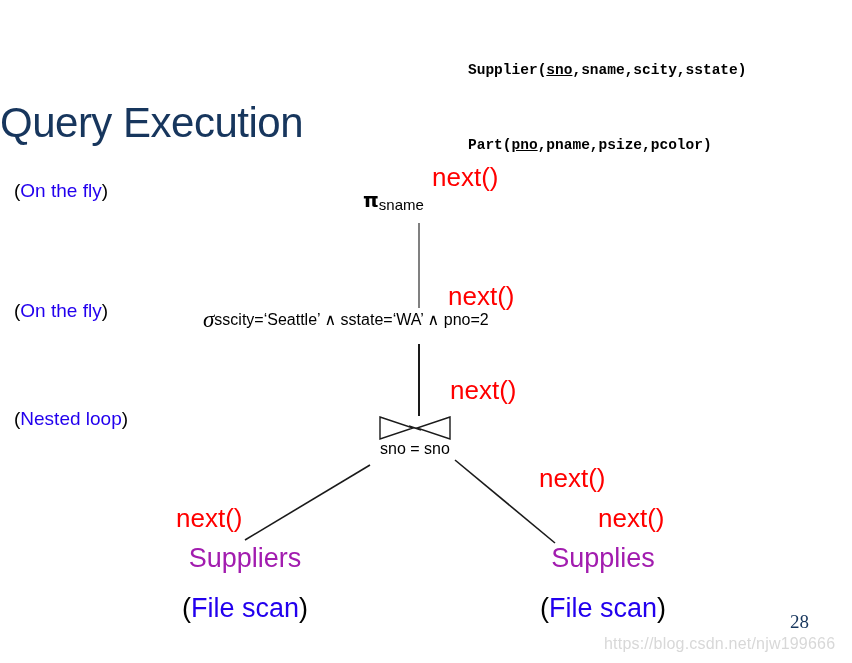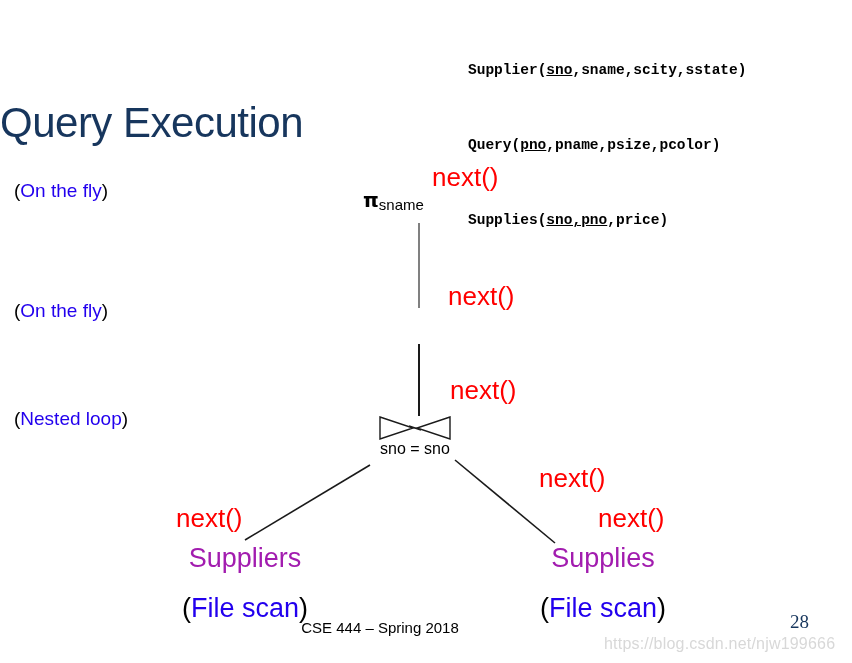--- a/index.html
+++ b/index.html
@@ -175,22 +175,21 @@
     letter-spacing: 0.2px;
   }
 </style>
 </head>
 <body>
 
 <div id="slide">
 
   <div class="schema">
     <div><span>Supplier</span><span>(</span><span class="u">sno</span><span>,sname,scity,sstate)</span></div>
-    <div><span>Query</span><span>(</span><span class="u">pno</span><span>,pname,psize,pcolor)</span></div>
-    <div><span>Supplies</span><span>(</span><span class="u">sno,pno</span><span>,price)</span></div>
+    <div><span>Part</span><span>(</span><span class="u">pno</span><span>,pname,psize,pcolor)</span></div>
   </div>
 
   <div class="title">Query Execution</div>
 
   <div class="edge edge-v1"></div>
   <div class="edge edge-v2"></div>
 
   <svg class="edge" style="left:230px; top:440px; width:380px; height:115px;" viewBox="0 0 380 115">
     <line x1="140" y1="25" x2="15" y2="100" stroke="#1a1a1a" stroke-width="1.6"></line>
     <line x1="225" y1="20" x2="325" y2="103" stroke="#1a1a1a" stroke-width="1.6"></line>
@@ -204,35 +203,35 @@
   <div class="next" style="left:598px; top:503px;">next()</div>
 
   <div class="sidelabel" style="left:14px; top:180px;"><span>(</span><span class="inner">On the fly</span><span>)</span></div>
 
   <div class="sidelabel" style="left:14px; top:300px;"><span>(</span><span class="inner">On the fly</span><span>)</span></div>
 
   <div class="sidelabel" style="left:14px; top:408px;"><span>(</span><span class="inner">Nested loop</span><span>)</span></div>
 
   <div class="proj"><span class="pi">π</span><span class="sub">sname</span></div>
 
+  <div class="sel"><span class="sigma">σ</span><span class="cond">sscity=‘Seattle’ ∧ sstate=‘WA’ ∧ pno=2</span></div>
 
   <svg class="join-sym" viewBox="0 0 72 26">
     <polygon points="1,2 34,13 1,24" fill="none" stroke="#1a1a1a" stroke-width="1.4"></polygon>
     <polygon points="71,2 38,13 71,24" fill="none" stroke="#1a1a1a" stroke-width="1.4"></polygon>
     <line x1="30" y1="11" x2="42" y2="15" stroke="#1a1a1a" stroke-width="1.4"></line>
   </svg>
   <div class="join-label">sno = sno</div>
 
   <div class="leaf" style="left:120px; top:543px; width:250px;">
     <span class="rel">Suppliers</span>
     <span class="scan"><span>(</span><span class="inner">File scan</span><span>)</span></span>
   </div>
 
   <div class="leaf" style="left:478px; top:543px; width:250px;">
     <span class="rel">Supplies</span>
     <span class="scan"><span>(</span><span class="inner">File scan</span><span>)</span></span>
   </div>
 
-  <div class="footer">CSE 444 – Spring 2018</div>
   <div class="pagenum">28</div>
   <div class="watermark">https://blog.csdn.net/njw199666</div>
 
 </div>
 
 </body></html>

